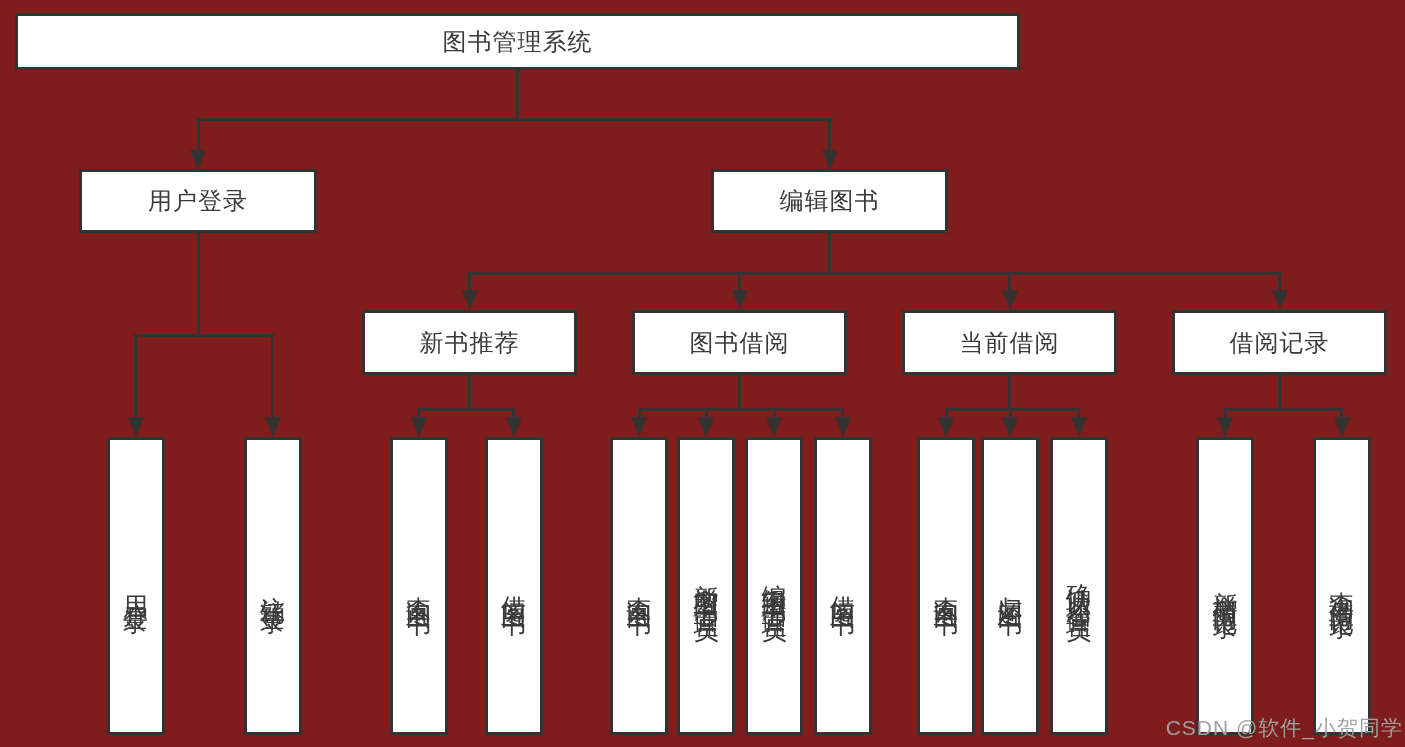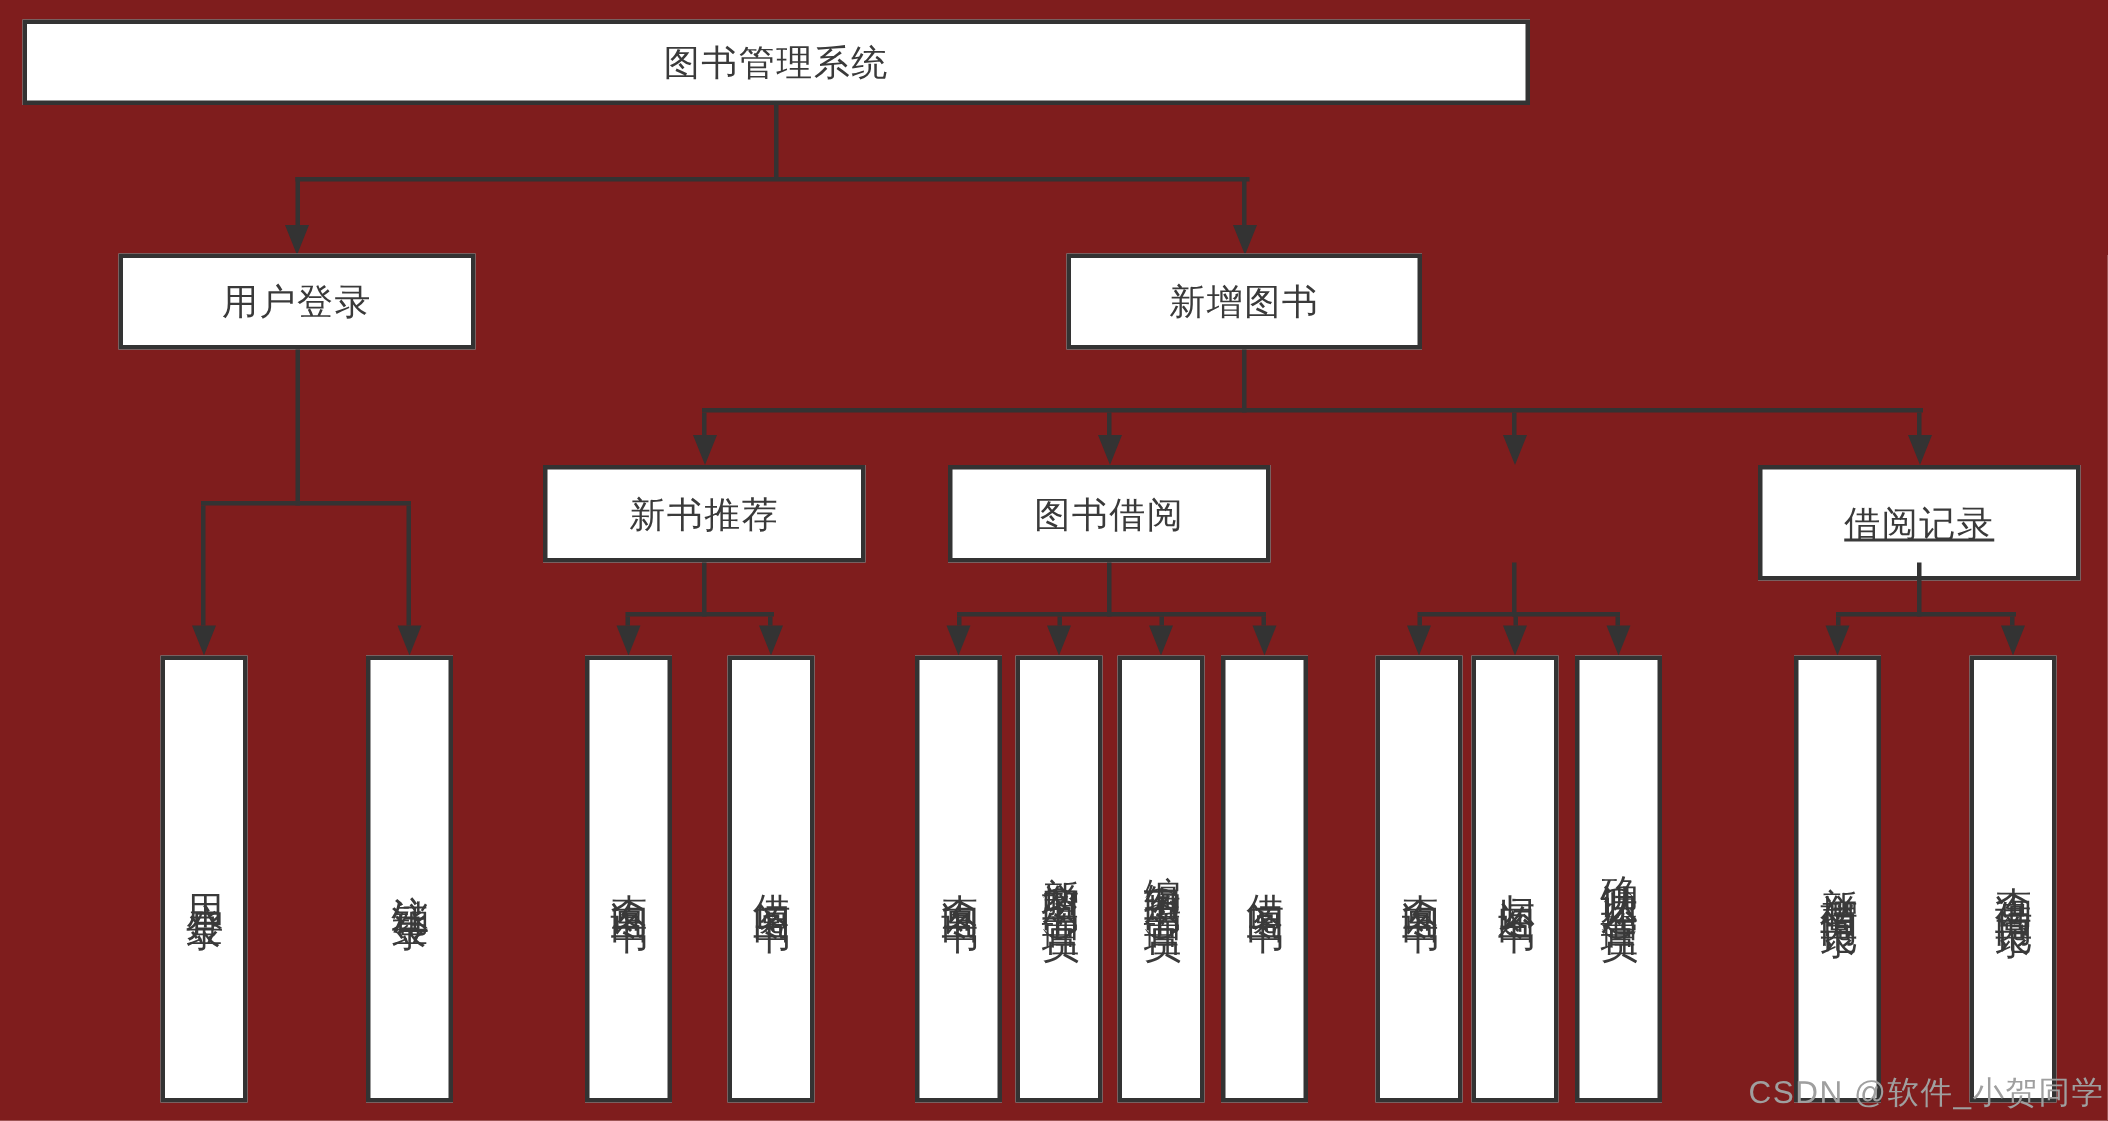--- a/index.html
+++ b/index.html
@@ -81,21 +81,21 @@
   <div class="hnode" style="left:15px; top:13px; width:1005px; height:57px;">图书管理系统</div>
 
   <div class="vline" style="left:515.5px; top:70px; height:48px;"></div>
   <div class="hline" style="left:196.5px; top:118px; width:636px;"></div>
   <div class="vline" style="left:196.5px; top:118px; height:32px;"></div>
   <div class="arrow" style="left:190px; top:150px;"></div>
   <div class="vline" style="left:828px; top:118px; height:32px;"></div>
   <div class="arrow" style="left:821.5px; top:150px;"></div>
 
   <div class="hnode" style="left:79px; top:169px; width:238px; height:64px;">用户登录</div>
-  <div class="hnode" style="left:711px; top:169px; width:237px; height:64px;">新增图书</div>
+  <div class="hnode" style="left:711px; top:169px; width:237px; height:64px;">编辑图书</div>
 
   <div class="vline" style="left:196.5px; top:233px; height:104px;"></div>
   <div class="hline" style="left:134px; top:334px; width:140px;"></div>
   <div class="vline" style="left:134px; top:337px; height:80px;"></div>
   <div class="arrow" style="left:127.5px; top:417px;"></div>
   <div class="vline" style="left:271px; top:337px; height:80px;"></div>
   <div class="arrow" style="left:264.5px; top:417px;"></div>
 
   <div class="vline" style="left:828px; top:233px; height:42px;"></div>
   <div class="hline" style="left:468px; top:272px; width:814px;"></div>
@@ -103,21 +103,22 @@
   <div class="arrow" style="left:461.5px; top:290px;"></div>
   <div class="vline" style="left:738px; top:275px; height:15px;"></div>
   <div class="arrow" style="left:731.5px; top:290px;"></div>
   <div class="vline" style="left:1008px; top:275px; height:15px;"></div>
   <div class="arrow" style="left:1001.5px; top:290px;"></div>
   <div class="vline" style="left:1278px; top:275px; height:15px;"></div>
   <div class="arrow" style="left:1271.5px; top:290px;"></div>
 
   <div class="hnode" style="left:632px; top:310px; width:215px; height:65px;">图书借阅</div>
   <div class="hnode" style="left:362px; top:310px; width:215px; height:65px;">新书推荐</div>
-  <div class="hnode" style="left:1172px; top:310px; width:215px; height:77px;text-decoration:underline;">借阅记录</div>
+  <div class="hnode" style="left:902px; top:310px; width:215px; height:65px;">当前借阅</div>
+  <div class="hnode" style="left:1172px; top:310px; width:215px; height:65px;">借阅记录</div>
 
   <div class="vline" style="left:468px; top:375px; height:36px;"></div>
   <div class="hline" style="left:417px; top:408px; width:98.5px;"></div>
   <div class="vline" style="left:417px; top:411px; height:6px;"></div>
   <div class="arrow" style="left:410.5px; top:417px;"></div>
   <div class="vline" style="left:512px; top:411px; height:6px;"></div>
   <div class="arrow" style="left:505.5px; top:417px;"></div>
 
   <div class="vline" style="left:738px; top:375px; height:36px;"></div>
   <div class="hline" style="left:637.5px; top:408px; width:206.5px;"></div>

